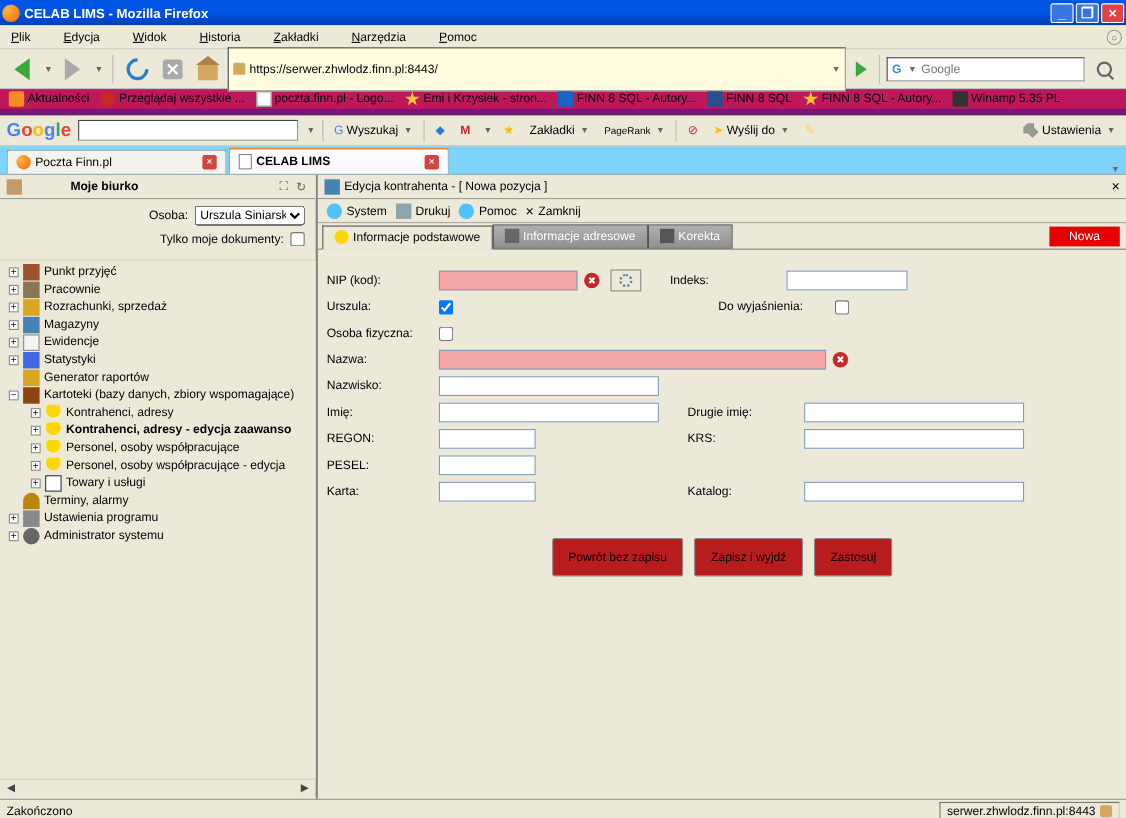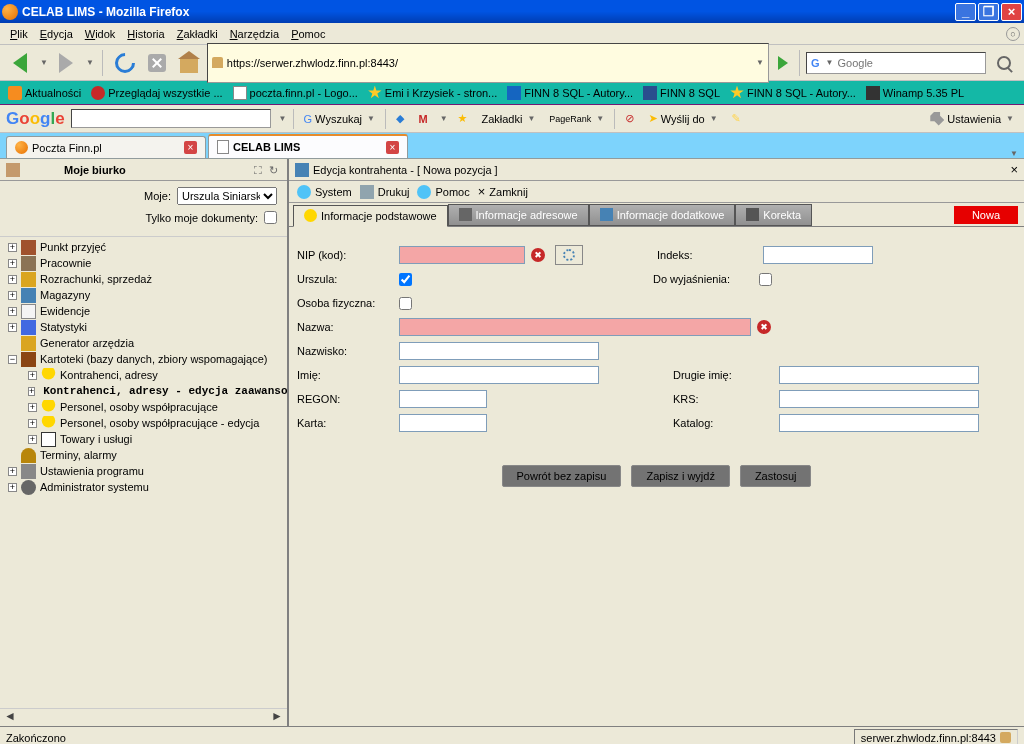--- a/index.html
+++ b/index.html
@@ -7,21 +7,21 @@
 
 
 .titlebar { background: linear-gradient(to bottom, #0054e3, #0054e3 50%, #003db2); height: 23px; display: flex; align-items: center; padding: 0 2px; color: #fff; }
 .titlebar .ff-icon { width: 16px; height: 16px; background: radial-gradient(circle at 30% 30%, #ffb347, #e76f00); border-radius: 50%; margin-right: 4px; }
 .titlebar .title { font-weight: bold; font-size: 12px; flex: 1; }
 .winbtns { display: flex; gap: 2px; }
 .winbtn { width: 21px; height: 18px; background: #3a74e0; border: 1px solid #fff; display: flex; align-items: center; justify-content: center; color: #fff; font-family: Arial; font-size: 13px; font-weight: bold; border-radius: 2px; }
 .winbtn.close { background: #e04343; }
 
 
-.menubar { background: #ece9d8; border-bottom: 1px solid #c0c0c0; height: 22px; display: flex; align-items: center; padding: 0 4px; gap: 0; }
+.menubar { background: #ece9d8; border-bottom: 1px solid #c0c0c0; height: 22px; display: flex; align-items: center; padding: 0 4px; gap: 18px; }
 .menubar span { padding: 2px 6px; }
 .menubar span u { text-decoration: underline; }
 .menubar .spacer { flex: 1; }
 .help-icon { width: 14px; height: 14px; border: 1px solid #999; border-radius: 50%; display: inline-flex; align-items: center; justify-content: center; font-size: 9px; color: #666; }
 
 
 .navbar { background: #ece9d8; border-bottom: 1px solid #c0c0c0; height: 36px; display: flex; align-items: center; padding: 0 6px; gap: 4px; }
 .navbtn { width: 28px; height: 28px; display: flex; align-items: center; justify-content: center; }
 .arrow-left { width: 0; height: 0; border-top: 10px solid transparent; border-bottom: 10px solid transparent; border-right: 14px solid #3ba63b; }
 .arrow-right { width: 0; height: 0; border-top: 10px solid transparent; border-bottom: 10px solid transparent; border-left: 14px solid #aaa; }
@@ -38,21 +38,21 @@
 .urlbar input { flex: 1; border: none; background: transparent; font-size: 11px; }
 .gobtn { width: 20px; height: 20px; display: flex; align-items: center; justify-content: center; }
 .gobtn .tri { width: 0; height: 0; border-top: 7px solid transparent; border-bottom: 7px solid transparent; border-left: 10px solid #3ba63b; }
 .searchbox { width: 180px; height: 22px; background: #fff; border: 1px inset #999; display: flex; align-items: center; padding: 0 4px; }
 .searchbox .g { color: #4285f4; font-weight: bold; margin-right: 4px; }
 .searchbox input { flex: 1; border: none; font-size: 11px; color: #999; }
 .mag { width: 14px; height: 14px; border: 2px solid #666; border-radius: 50%; position: relative; }
 .mag:after { content: ''; position: absolute; width: 6px; height: 2px; background: #666; bottom: -3px; right: -4px; transform: rotate(45deg); }
 
 
-.bookbar { background: #14b8a6; border-bottom: 1px solid #701a75; height: 24px; display: flex; padding: 0 4px; gap: 2px; overflow: hidden; }
+.bookbar { background: #be185d; border-bottom: 6px solid #701a75; height: 24px; display: flex; padding: 0 4px; gap: 2px; overflow: hidden; }
 .bookitem { display: flex; align-items: center; gap: 3px; padding: 2px 4px; white-space: nowrap; }
 .bookitem .icon { width: 14px; height: 14px; }
 .rss { background: #f68c1f; border-radius: 2px; }
 .devil { background: #c62828; border-radius: 50%; }
 .mail { background: #fff; border: 1px solid #888; }
 .star-i { background: #ffca28; clip-path: polygon(50% 0%, 61% 35%, 98% 35%, 68% 57%, 79% 91%, 50% 70%, 21% 91%, 32% 57%, 2% 35%, 39% 35%); }
 .bank { background: #1565c0; }
 .finn { background: #2a4d8e; }
 .wamp { background: #333; }
 
@@ -82,21 +82,21 @@
 .sidehead .ctrl { width: 12px; height: 12px; margin-left: 3px; color: #666; }
 .sidectrl { padding: 6px 10px; border-bottom: 1px solid #ccc; }
 .sidectrl .row { display: flex; align-items: center; justify-content: flex-end; gap: 6px; margin-bottom: 6px; }
 .sidectrl select { width: 100px; height: 18px; font-size: 11px; }
 .tree { flex: 1; overflow: auto; padding: 2px 0; background: #ece9d8; }
 .treeitem { display: flex; align-items: center; height: 16px; padding-left: 8px; white-space: nowrap; }
 .treeitem .plus { width: 9px; height: 9px; border: 1px solid #888; background: #fff; display: flex; align-items: center; justify-content: center; font-size: 9px; line-height: 1; margin-right: 4px; }
 .treeitem .ticon { width: 15px; height: 15px; margin-right: 4px; }
 .treeitem.l1 { padding-left: 8px; }
 .treeitem.l2 { padding-left: 28px; }
-.treeitem .bold { font-weight: bold; font-family: Liberation Mono, monospace; }
+.treeitem .bold { font-weight: bold; }
 .ic-door { background: #a0522d; }
 .ic-house { background: #8b7355; }
 .ic-money { background: #daa520; }
 .ic-box { background: #4682b4; }
 .ic-doc { background: #f4f4f4; border: 1px solid #888; }
 .ic-chart { background: #4169e1; }
 .ic-report { background: #daa520; }
 .ic-book { background: #8b4513; }
 .ic-man { background: #ffd700; clip-path: circle(45% at 50% 35%); }
 .ic-card { background: #fff; border: 1px solid #333; }
@@ -125,34 +125,34 @@
 .ti-info { background: #ffd700; border-radius: 50%; }
 .ti-addr { background: #666; }
 .ti-extra { background: #4682b4; }
 .ti-kor { background: #555; }
 .tabs .spacer { flex: 1; }
 .newbtn { background: #e60000; color: #fff; padding: 3px 18px; height: 18px; display: flex; align-items: center; margin-right: 6px; }
 
 .form { padding: 16px 8px; }
 .form .row { display: flex; align-items: center; height: 24px; }
 .form .lbl { width: 102px; }
-.form .lbl2 { width: 106px; margin-left: 74px; }
+.form .lbl2 { width: 106px; margin-left: 26px; }
 .form input[type=text] { height: 18px; border: 1px solid #7f9db9; padding: 0 3px; font-size: 11px; }
 .form input.err { background: #f4a6a6; }
 .form input.w1 { width: 126px; }
 .form input.w2 { width: 200px; }
 .form input.w3 { width: 110px; }
 .form input.w4 { width: 200px; }
 .form input.w5 { width: 352px; }
 .form input.w6 { width: 88px; }
 .errx { width: 14px; height: 14px; background: #c62828; border-radius: 50%; color: #fff; display: inline-flex; align-items: center; justify-content: center; font-size: 9px; margin-left: 6px; }
 .gearbtn { width: 28px; height: 20px; border: 1px solid #888; background: #ece9d8; margin-left: 10px; display: inline-flex; align-items: center; justify-content: center; }
 .gearbtn .g { width: 12px; height: 12px; border: 2px dotted #4682b4; border-radius: 50%; }
 .btnrow { display: flex; justify-content: center; gap: 10px; margin-top: 30px; }
-.btn { height: 22px; padding: 0 14px; background: #737373; border: 1px solid #888; border-radius: 2px; display: flex; align-items: center; }
+.btn { height: 35px; padding: 0 14px; background: #b91c1c; border: 1px solid #888; border-radius: 2px; display: flex; align-items: center; }
 
 
 .statusbar { height: 22px; background: #ece9d8; border-top: 1px solid #808080; display: flex; align-items: center; padding: 0 6px; }
 .statusbar .cell { border: 1px inset #ccc; padding: 1px 6px; height: 18px; display: flex; align-items: center; }
 .statusbar .main { flex: 1; border: none; background: transparent; }
 .statusbar .lock { width: 11px; height: 11px; background: #d4a95f; border-radius: 2px; margin-left: 4px; }
 </style>
 </head>
 <body>
 
@@ -308,21 +308,21 @@
 <div class="content">
   <div class="sidebar">
     <div class="sidehead">
       <div class="icon"></div>
       <div class="title">Moje biurko</div>
       <span class="ctrl">⛶</span>
       <span class="ctrl">↻</span>
     </div>
     <div class="sidectrl">
       <div class="row">
-        <span>Moje:</span>
+        <span>Osoba:</span>
         <select><option>Urszula Siniarska</option></select>
       </div>
       <div class="row">
         <span>Tylko moje dokumenty:</span>
         <input type="checkbox" style="">
       </div>
     </div>
     <div class="tree" id="tree">
         <div class="treeitem l1">
           <div class="plus">+</div>
@@ -350,21 +350,21 @@
           <span class="">Ewidencje</span>
         </div>
         <div class="treeitem l1">
           <div class="plus">+</div>
           <div class="ticon ic-chart"></div>
           <span class="">Statystyki</span>
         </div>
         <div class="treeitem l1">
           <div style="width:13px"></div>
           <div class="ticon ic-report"></div>
-          <span class="">Generator arzędzia</span>
+          <span class="">Generator raportów</span>
         </div>
         <div class="treeitem l1">
           <div class="plus">−</div>
           <div class="ticon ic-book"></div>
           <span class="">Kartoteki (bazy danych, zbiory wspomagające)</span>
         </div>
         <div class="treeitem l2">
           <div class="plus">+</div>
           <div class="ticon ic-man"></div>
           <span class="">Kontrahenci, adresy</span>
@@ -436,24 +436,20 @@
         </div>
       </div>
     <div class="tabs" id="formtabs">
         <div class="tab active">
           <div class="ti ti-info"></div>
           <span>Informacje podstawowe</span>
         </div>
         <div class="tab">
           <div class="ti ti-addr"></div>
           <span>Informacje adresowe</span>
-        </div>
-        <div class="tab">
-          <div class="ti ti-extra"></div>
-          <span>Informacje dodatkowe</span>
         </div>
         <div class="tab">
           <div class="ti ti-kor"></div>
           <span>Korekta</span>
         </div>
         <div class="spacer"></div>
         <div class="newbtn">Nowa</div>
       </div>
 
     <div class="form">
@@ -494,20 +490,24 @@
         <input type="text" class="w4" style="">
       </div>
       <div class="row">
         <span class="lbl">REGON:</span>
         <input type="text" class="w6" style="">
         <span style="width:112px"></span>
         <span class="lbl2">KRS:</span>
         <input type="text" class="w4" style="">
       </div>
       <div class="row">
+        <span class="lbl">PESEL:</span>
+        <input type="text" class="w6" style="">
+      </div>
+      <div class="row">
         <span class="lbl">Karta:</span>
         <input type="text" class="w6" style="">
         <span style="width:112px"></span>
         <span class="lbl2">Katalog:</span>
         <input type="text" class="w4" style="">
       </div>
       <div class="btnrow">
         <div class="btn">Powrót bez zapisu</div>
         <div class="btn">Zapisz i wyjdź</div>
         <div class="btn">Zastosuj</div>

